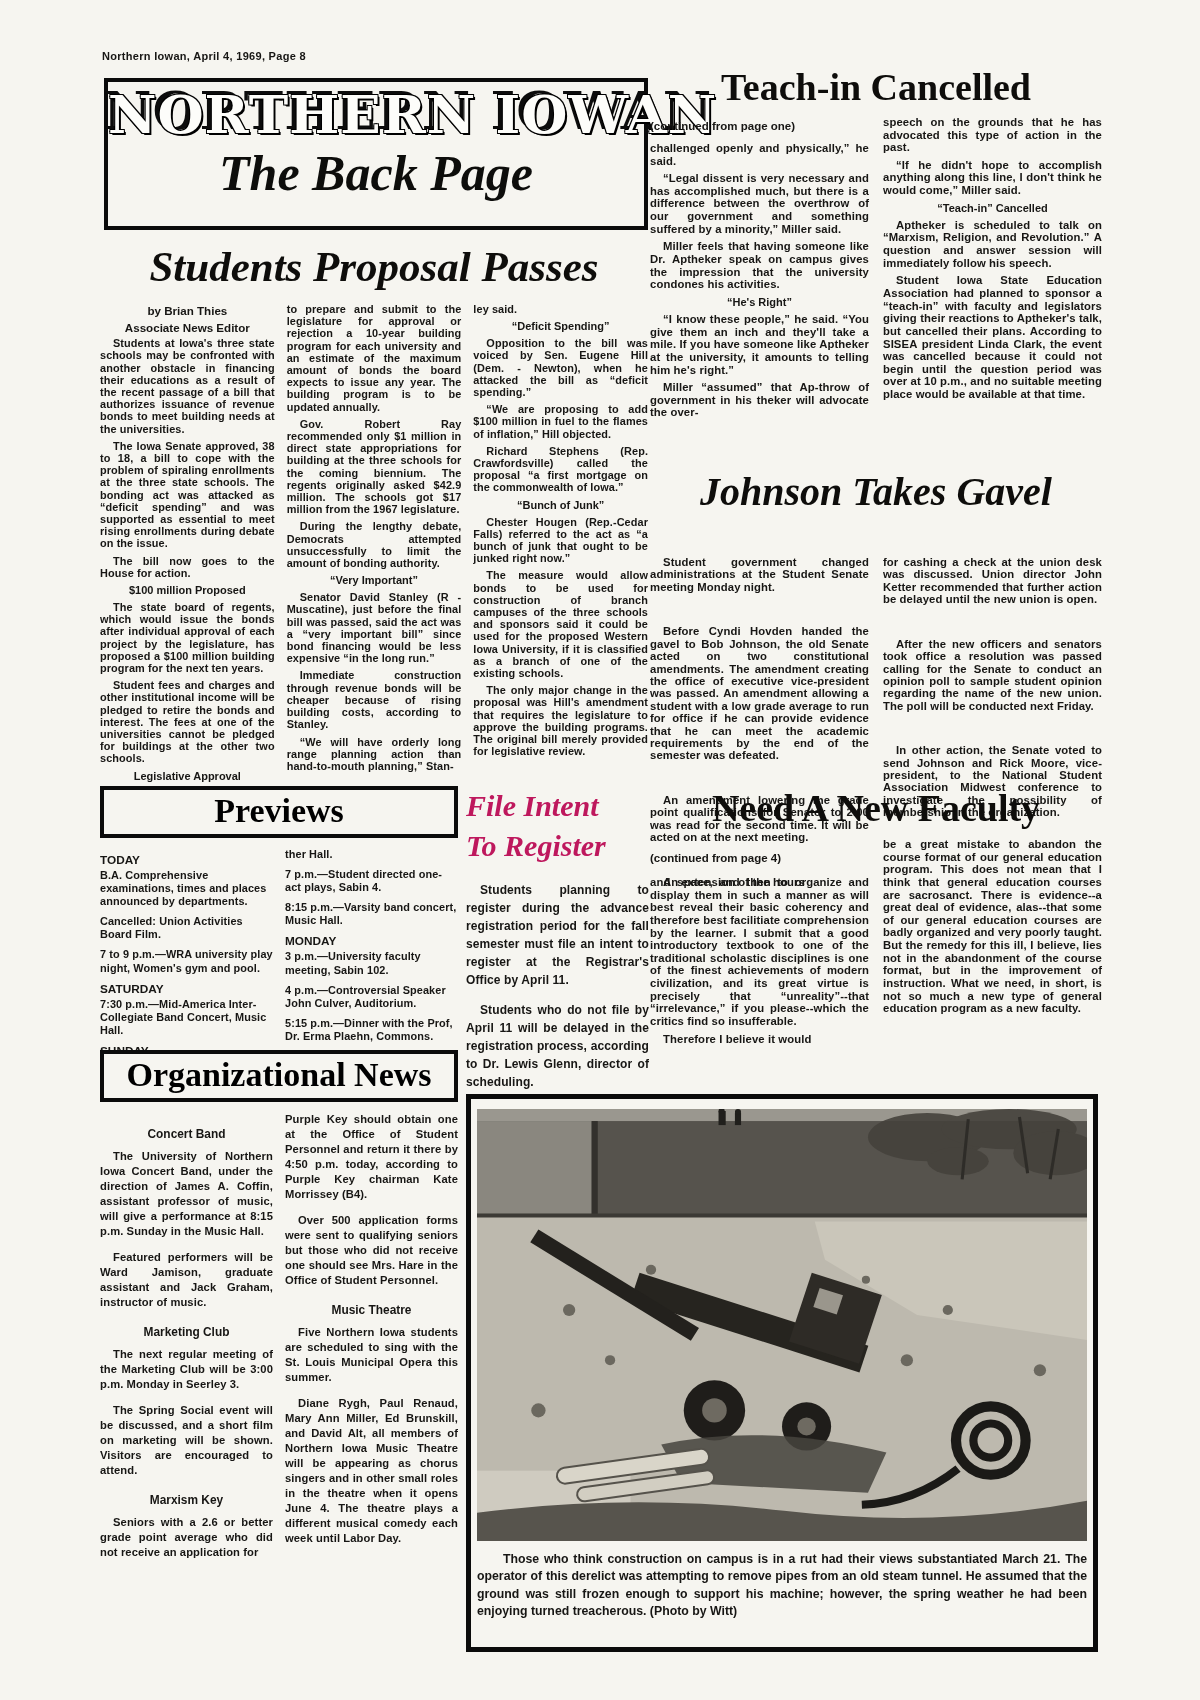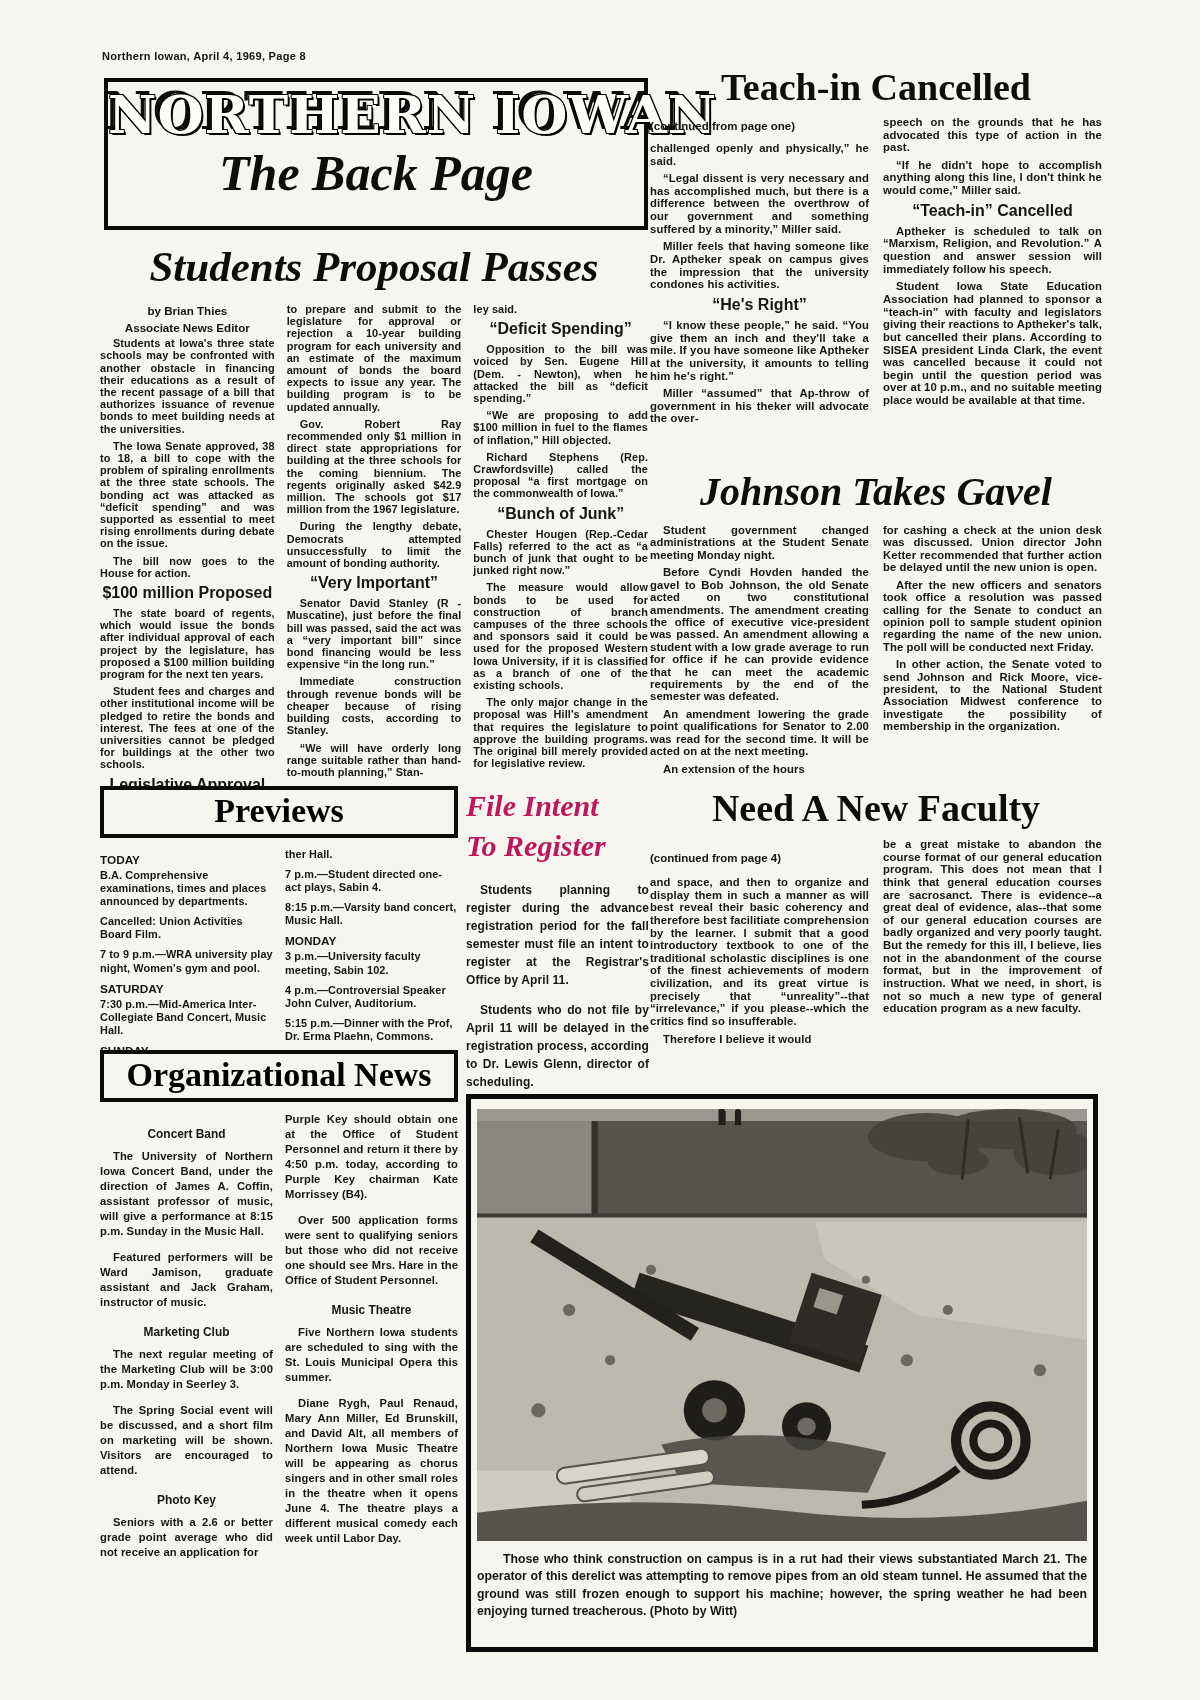--- a/index.html
+++ b/index.html
@@ -24,38 +24,38 @@
   .headline{font-family:"Liberation Serif",serif;font-weight:bold;text-align:center;
             color:#0e0d0b;margin:0;}
   .continued{font-weight:bold;font-size:11.5px;margin:4px 0 10px;}
 
   
   .cols{display:flex;gap:14px;}
   .col{flex:1;min-width:0;}
   .para{margin:0 0 5px;text-indent:13px;text-align:justify;font-weight:bold;
         font-size:11.3px;line-height:1.12;letter-spacing:.1px;}
   .noindent{text-indent:0;}
-  .subhead{text-align:center;font-weight:bold;font-size:16px;margin:4px 0 5px;}
+  .subhead{text-align:center;font-weight:bold;font-size:11px;margin:4px 0 5px;}
   .byline{text-align:center;font-weight:bold;font-size:11.6px;line-height:1.3;margin:0 0 2px;}
   .dayhead{font-weight:bold;font-size:11.8px;margin:5px 0 2px;}
 
   
   .teachin{position:absolute;left:650px;top:68px;width:452px;}
   .teachin .headline{font-size:38px;line-height:1.05;margin-bottom:8px;}
 
   
   .bonding{position:absolute;left:100px;top:242px;width:548px;}
   .bonding .headline{font-size:43px;font-style:italic;margin-bottom:12px;}
   .bonding .cols{gap:12px;}
   .bonding .para{font-size:10.9px;}
 
   
   .johnson{position:absolute;left:650px;top:468px;width:452px;}
   .johnson .headline{font-size:40px;font-style:italic;margin-bottom:9px;}
-  .johnson .para{line-height:1.1;}
+  .johnson .para{line-height:1.1;margin-top:32px;}
 
   
   .previews{position:absolute;left:100px;top:786px;width:358px;}
   .boxhead{border:4px solid #0b0b0b;text-align:center;font-family:"Liberation Serif",serif;
            font-weight:bold;font-size:34px;line-height:1.15;padding:1px 0 4px;margin-bottom:10px;
            color:#000000;background:#f6f5f0;}
   .previews .cols{gap:12px;}
   .previews .para{font-size:10.9px;text-align:left;text-indent:0;line-height:1.2;margin-bottom:7px;}
 
   
@@ -134,21 +134,21 @@
           <div class="subhead">Legislative Approval</div>
           <p class="para">The bill requires the regents</p>
         </div>
       <div class="col list">
           <p class="para noindent">to prepare and submit to the legislature for approval or rejection a 10-year building program for each university and an estimate of the maximum amount of bonds the board expects to issue any year. The building program is to be updated annually.</p>
           <p class="para">Gov. Robert Ray recommended only $1 million in direct state appropriations for building at the three schools for the coming biennium. The regents originally asked $42.9 million. The schools got $17 million from the 1967 legislature.</p>
           <p class="para">During the lengthy debate, Democrats attempted unsuccessfully to limit the amount of bonding authority.</p>
           <div class="subhead">“Very Important”</div>
           <p class="para">Senator David Stanley (R - Muscatine), just before the final bill was passed, said the act was a “very important bill” since bond financing would be less expensive “in the long run.”</p>
           <p class="para">Immediate construction through revenue bonds will be cheaper because of rising building costs, according to Stanley.</p>
-          <p class="para">“We will have orderly long range suitable rather than hand-to-mouth planning,” Stan-</p>
+          <p class="para">“We will have orderly long range planning action than hand-to-mouth planning,” Stan-</p>
         </div>
       <div class="col list">
           <p class="para noindent">ley said.</p>
           <div class="subhead">“Deficit Spending”</div>
           <p class="para">Opposition to the bill was voiced by Sen. Eugene Hill (Dem. - Newton), when he attacked the bill as “deficit spending.”</p>
           <p class="para">“We are proposing to add $100 million in fuel to the flames of inflation,” Hill objected.</p>
           <p class="para">Richard Stephens (Rep. Crawfordsville) called the proposal “a first mortgage on the commonwealth of Iowa.”</p>
           <div class="subhead">“Bunch of Junk”</div>
           <p class="para">Chester Hougen (Rep.-Cedar Falls) referred to the act as “a bunch of junk that ought to be junked right now.”</p>
           <p class="para">The measure would allow bonds to be used for construction of branch campuses of the three schools and sponsors said it could be used for the proposed Western Iowa University, if it is classified as a branch of one of the existing schools.</p>
@@ -228,21 +228,21 @@
   <section class="orgnews">
     <div class="boxhead">Organizational News</div>
     <div class="cols">
       <div class="col list">
           <div class="subhead">Concert Band</div>
           <p class="para">The University of Northern Iowa Concert Band, under the direction of James A. Coffin, assistant professor of music, will give a performance at 8:15 p.m. Sunday in the Music Hall.</p>
           <p class="para">Featured performers will be Ward Jamison, graduate assistant and Jack Graham, instructor of music.</p>
           <div class="subhead">Marketing Club</div>
           <p class="para">The next regular meeting of the Marketing Club will be 3:00 p.m. Monday in Seerley 3.</p>
           <p class="para">The Spring Social event will be discussed, and a short film on marketing will be shown. Visitors are encouraged to attend.</p>
-          <div class="subhead">Photo Key</div>
+          <div class="subhead">Marxism Key</div>
           <p class="para">Seniors with a 2.6 or better grade point average who did not receive an application for</p>
         </div>
       <div class="col list">
           <p class="para noindent">Purple Key should obtain one at the Office of Student Personnel and return it there by 4:50 p.m. today, according to Purple Key chairman Kate Morrissey (B4).</p>
           <p class="para">Over 500 application forms were sent to qualifying seniors but those who did not receive one should see Mrs. Hare in the Office of Student Personnel.</p>
           <div class="subhead">Music Theatre</div>
           <p class="para">Five Northern Iowa students are scheduled to sing with the St. Louis Municipal Opera this summer.</p>
           <p class="para">Diane Rygh, Paul Renaud, Mary Ann Miller, Ed Brunskill, and David Alt, all members of Northern Iowa Music Theatre will be appearing as chorus singers and in other small roles in the theatre when it opens June 4. The theatre plays a different musical comedy each week until Labor Day.</p>
         </div>
     </div>

